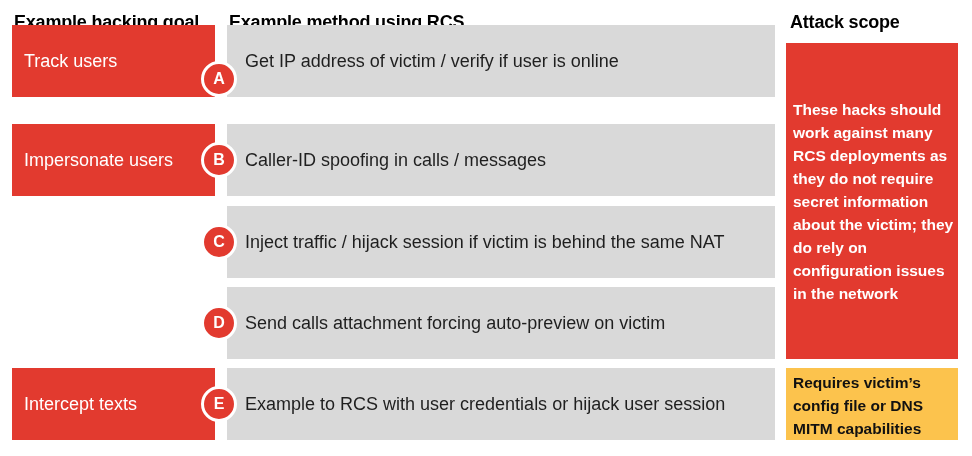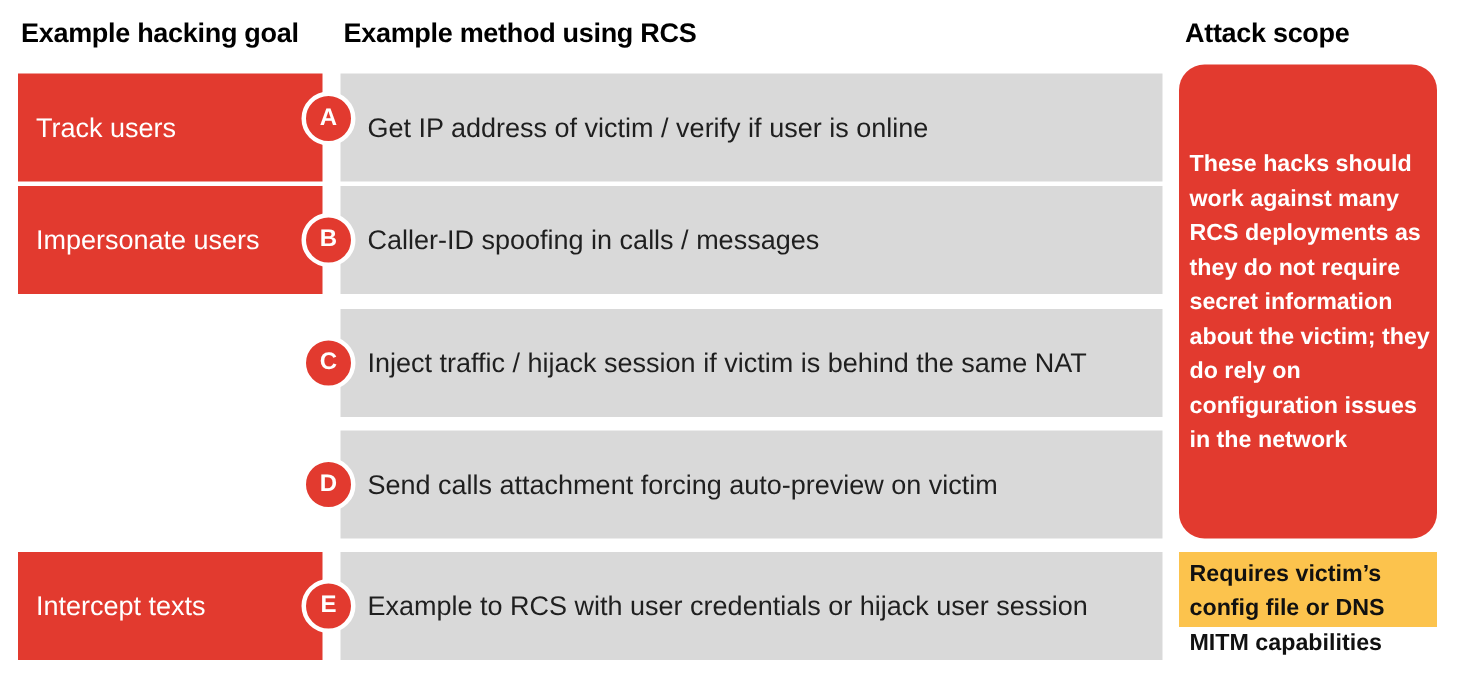--- a/index.html
+++ b/index.html
@@ -29,30 +29,30 @@
     position:absolute;left:227px;width:548px;height:72px;background:var(--gray);
     color:var(--ink);font-size:18px;display:flex;align-items:center;
     padding-left:18px;box-sizing:border-box;white-space:nowrap;
   }
   .badge{
     position:absolute;left:201px;width:30px;height:30px;border-radius:50%;
     background:var(--red);border:3px solid #ffffff;color:#fff;
     font-size:16px;font-weight:700;display:flex;align-items:center;
     justify-content:center;z-index:2;
   }
-  .r0{top:49px}.r1{top:124px}.r2{top:206px}.r3{top:287px}.r4{top:368px}
+  .r0{top:25px}.r1{top:124px}.r2{top:206px}.r3{top:287px}.r4{top:368px}
   .b0{top:61px}.b1{top:142px}.b2{top:224px}.b3{top:305px}.b4{top:386px}
   .scope-broad{
     position:absolute;left:786px;top:43px;width:172px;height:316px;
     background:var(--red);color:#fff;font-size:15.5px;font-weight:600;
     line-height:23px;display:flex;align-items:center;
-    padding:0 4px 0 7px;box-sizing:border-box;border-radius:17px;
+    padding:0 4px 0 7px;box-sizing:border-box;
   }
   .scope-narrow{
-    position:absolute;left:786px;top:368px;width:172px;height:50px;
+    position:absolute;left:786px;top:368px;width:172px;height:72px;
     background:var(--yellow);color:#111;font-size:15.5px;font-weight:600;
     line-height:23px;padding:3px 4px 0 7px;box-sizing:border-box;
   }
 </style>
 </head>
 <body>
 
 <div class="canvas">
 
   <div class="hdr hdr1">Example hacking goal</div>

